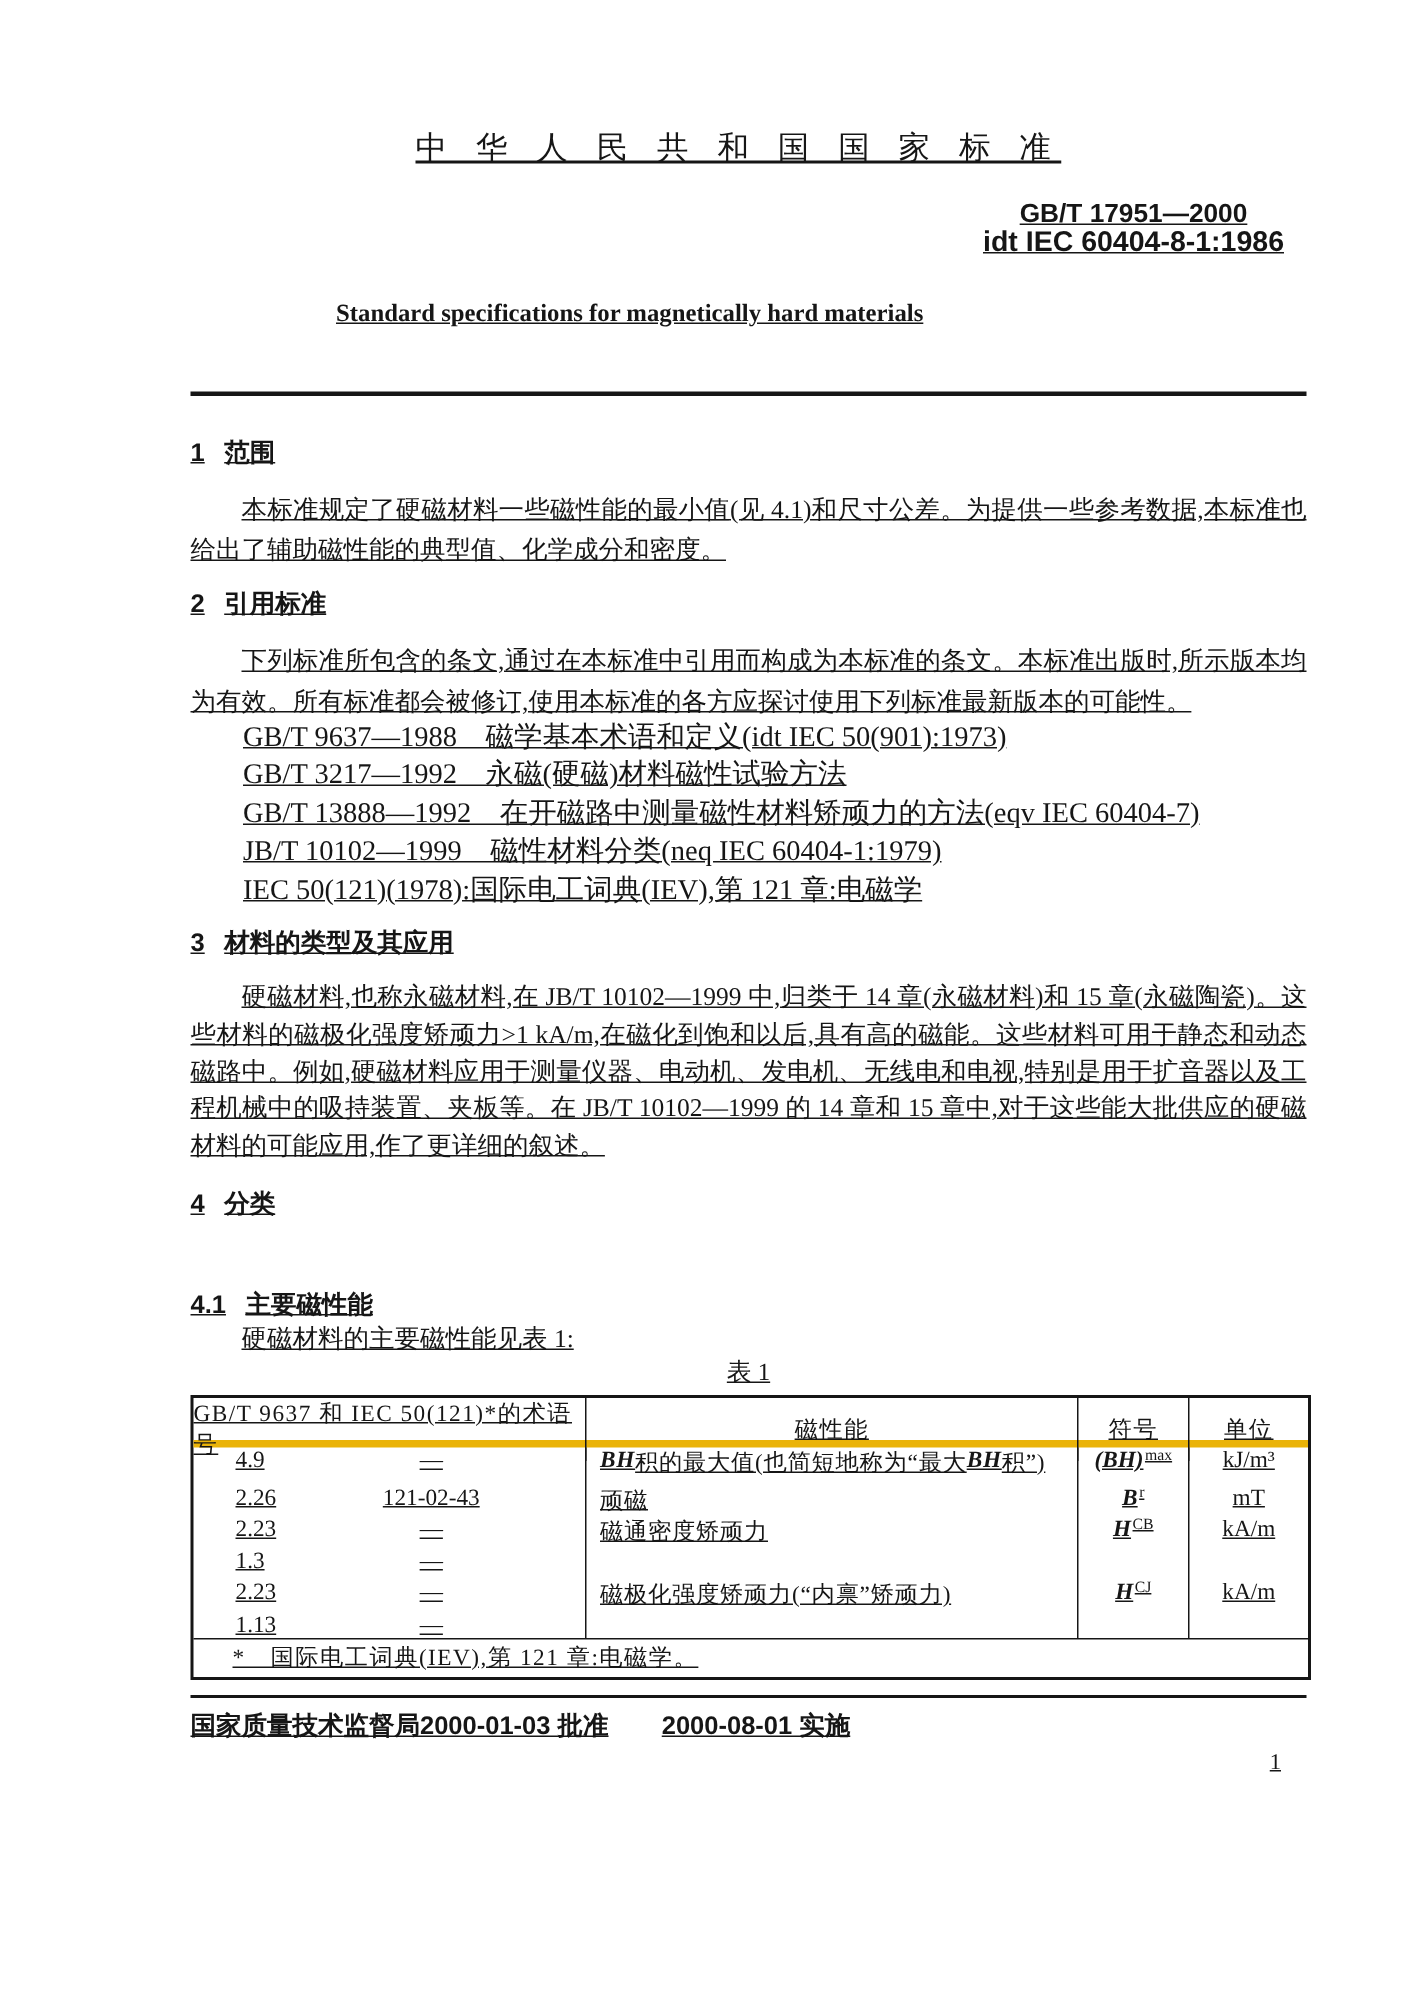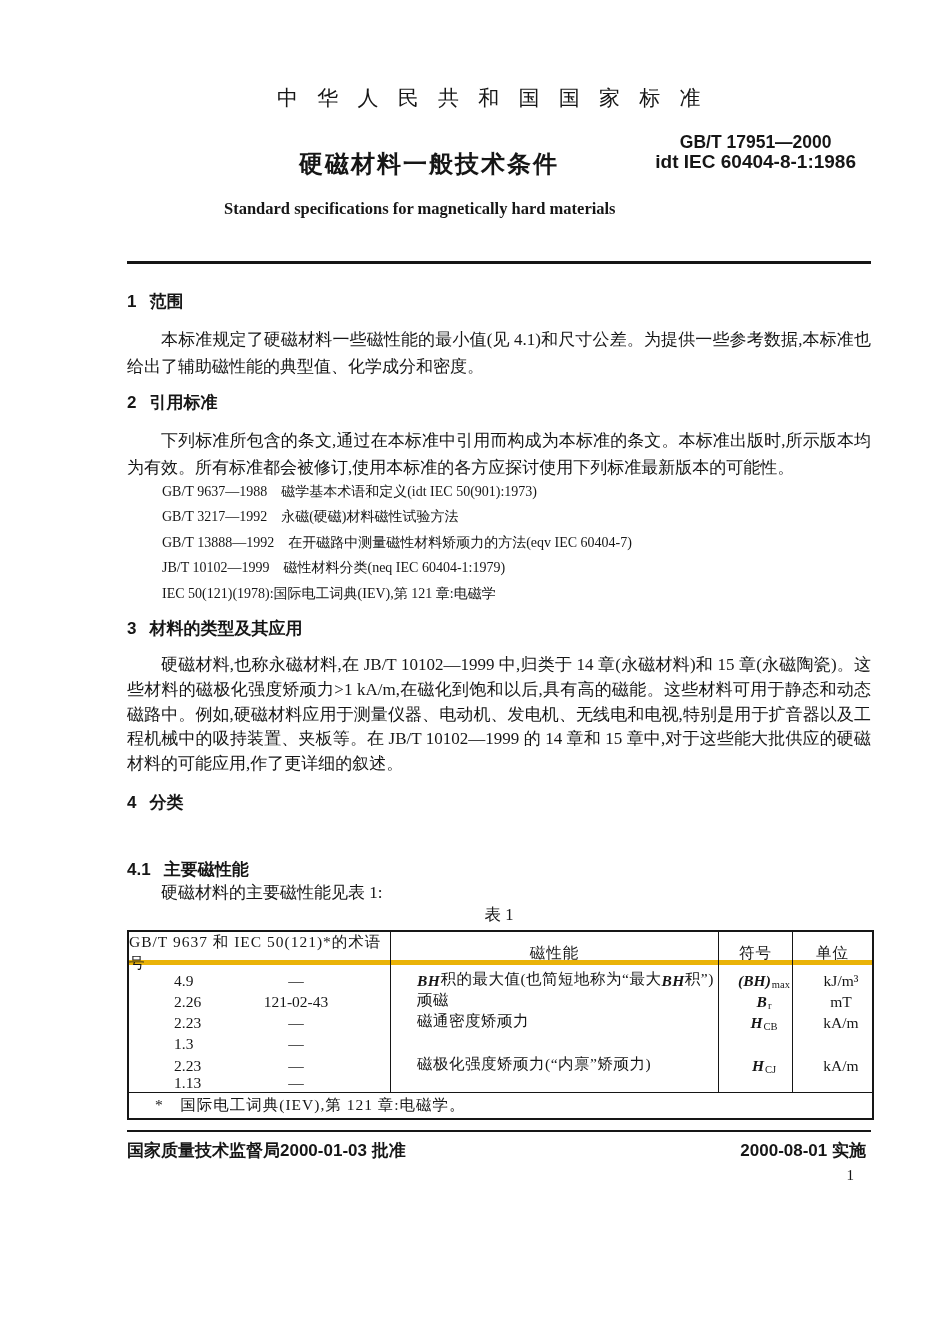--- a/index.html
+++ b/index.html
@@ -1,70 +1,69 @@
 <!DOCTYPE html>
 <html><head>
 <meta charset="utf-8">
 <style>
   html,body{margin:0;padding:0;background:#e8e8e8;}
   .page{
     position:relative;width:950px;height:1343px;margin:0 auto;
     background:#ffffff;color:#161616;overflow:hidden;
     font-family:"Liberation Serif","DejaVu Serif",serif;
   }
-  .abs{position:absolute;}
+  .abs{position:absolute;text-decoration:underline;}
   
   .nat-label{left:277px;top:84px;font-size:21px;letter-spacing:7px;white-space:nowrap;}
   .code-block{right:94px;top:133px;text-align:center;font-family:"Liberation Sans","DejaVu Sans",sans-serif;font-weight:bold;line-height:1.1;}
   .code-line1{font-size:17.5px;white-space:nowrap;}
   .code-line2{font-size:19px;white-space:nowrap;}
   .title-cn{left:299px;top:148px;font-size:24px;font-weight:bold;letter-spacing:2px;font-family:"Liberation Sans","DejaVu Sans",sans-serif;white-space:nowrap;}
   .title-en{left:224px;top:199px;font-size:16.5px;font-weight:bold;white-space:nowrap;}
   .rule1{left:127px;top:261px;width:744px;height:3px;background:#161616;}
   .rule2{left:127px;top:1130px;width:744px;height:2px;background:#161616;}
   
   .blk{left:127px;width:744px;}
   .sec-h{font-family:"Liberation Sans","DejaVu Sans",sans-serif;font-weight:bold;font-size:17px;white-space:nowrap;}
   .sec-h .num{margin-right:13px;}
   .para{font-size:17px;line-height:27px;text-align:justify;text-indent:34px;}
   .para.tight{line-height:24.8px;}
   .oneline{font-size:17px;text-indent:34px;white-space:nowrap;}
-  .refline{font-size:14px;line-height:25.4px;padding-left:35px;white-space:nowrap;}
+  .refline{font-size:19px;line-height:25.4px;padding-left:35px;white-space:nowrap;}
   .tbl-caption{left:127px;top:904px;width:744px;text-align:center;font-size:16.5px;}
   
   .tbl{left:127px;top:930px;width:747px;box-sizing:border-box;border:2px solid #161616;background:#fff;}
   .tbl-head{display:grid;grid-template-columns:262px 328px 74px 1fr;border-bottom:5px solid #eab308;height:28px;}
   .tbl-head>div{display:flex;align-items:center;justify-content:center;font-size:15.5px;letter-spacing:1px;}
   .tbl-head>div:not(:last-child){border-right:1px solid #161616;}
   .tbl-body{display:grid;grid-template-columns:262px 328px 74px 1fr;}
   .tbl-body>div:not(:last-child){border-right:1px solid #161616;}
-  .tline{display:flex;align-items:flex-end;font-size:15.5px;margin-left:17px;}
+  .tline{display:flex;align-items:flex-start;font-size:15.5px;}
   .tcol1 .gbtnum{display:inline-block;width:96px;padding-left:28px;box-sizing:border-box;}
   .tcol1 .iecnum{flex:1;text-align:center;padding-right:40px;}
   .tprop{padding-left:9px;letter-spacing:0.5px;}
   .tsym,.tunit{justify-content:center;}
   .tsym sub{font-size:10.5px;margin-left:1px;}
   .ital{font-style:italic;font-weight:bold;font-family:"Liberation Serif","DejaVu Serif",serif;}
   .tbl-foot{border-top:1px solid #161616;height:25px;display:flex;align-items:center;font-size:15.5px;padding-left:26px;letter-spacing:1px;}
   
   .foot-left{left:127px;top:1139px;font-family:"Liberation Sans","DejaVu Sans",sans-serif;font-weight:bold;font-size:17px;white-space:nowrap;text-align:center;}
-  .foot-right{left:122px;top:1139px;width:744px;text-align:right;font-family:"Liberation Sans","DejaVu Sans",sans-serif;font-weight:bold;font-size:17px;white-space:nowrap;}
+  .foot-right{left:132px;top:1139px;width:744px;text-align:center;font-family:"Liberation Sans","DejaVu Sans",sans-serif;font-weight:bold;font-size:17px;white-space:nowrap;}
   .page-num{left:127px;top:1167px;width:727px;text-align:right;font-size:15px;}
 </style>
 </head>
 <body>
 
 <div class="page">
 
   <div class="abs nat-label">中 华 人 民 共 和 国 国 家 标 准</div>
   <div class="abs code-block">
     <div class="code-line1">GB/T 17951—2000</div>
     <div class="code-line2">idt IEC 60404-8-1:1986</div>
   </div>
-  <div class="abs title-cn">硬磁材料一般技术条件</div>
   <div class="abs title-en">Standard specifications for magnetically hard materials</div>
   <div class="abs rule1"></div>
 
   <div class="abs blk sec-h" style="top:290px;">
     <span class="num">1</span><span>范围</span>
   </div>
   <div class="abs blk para" style="top:326px;">本标准规定了硬磁材料一些磁性能的最小值(见 4.1)和尺寸公差。为提供一些参考数据,本标准也给出了辅助磁性能的典型值、化学成分和密度。</div>
 
   <div class="abs blk sec-h" style="top:391px;">
     <span class="num">2</span><span>引用标准</span>

